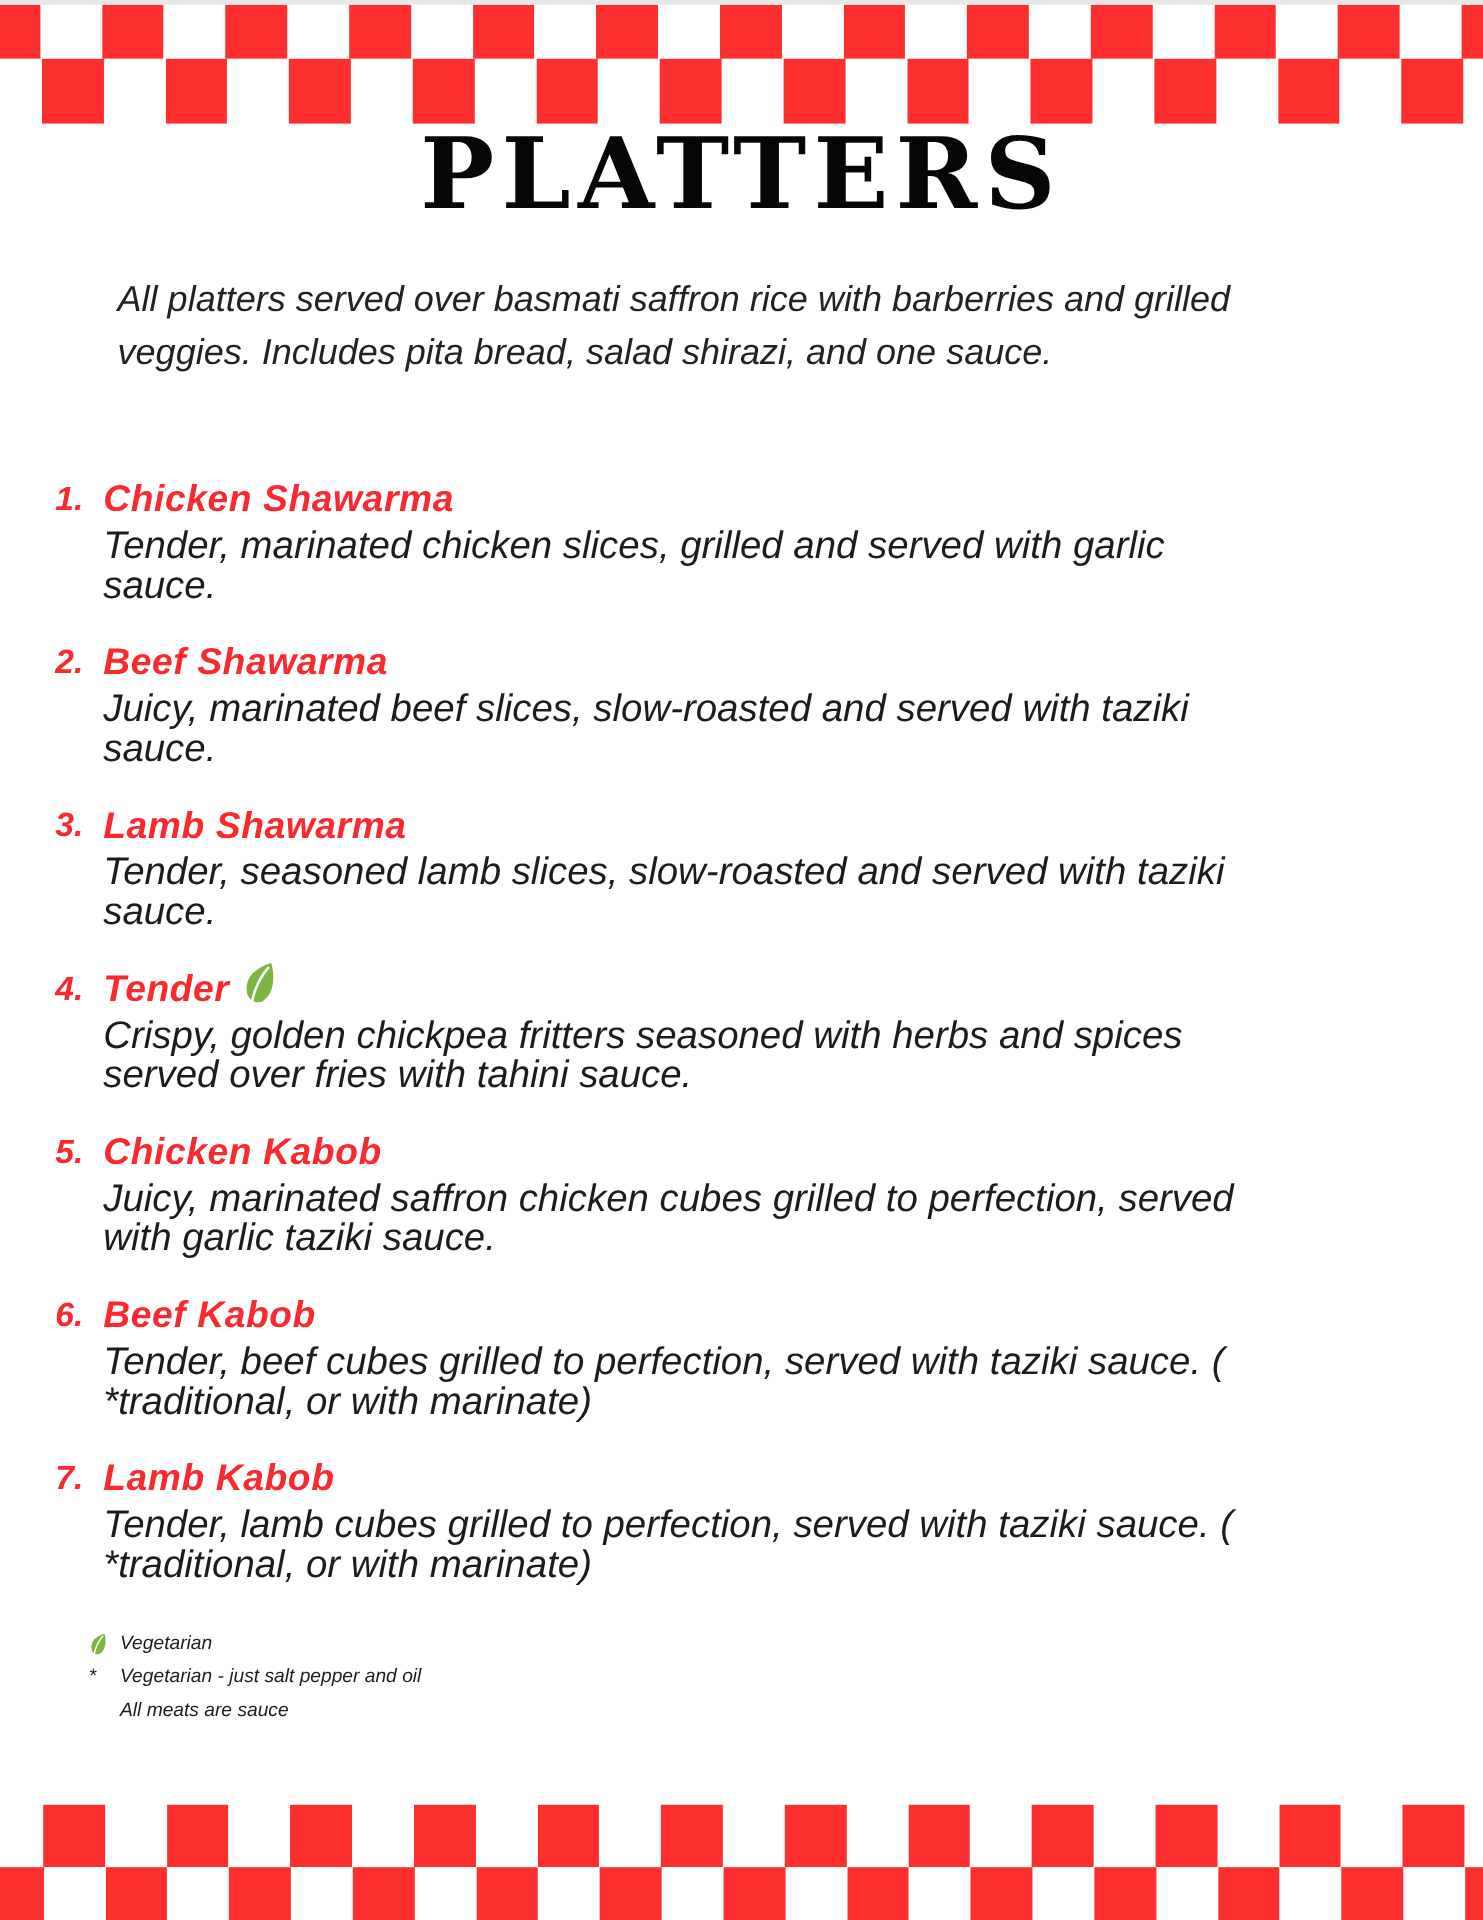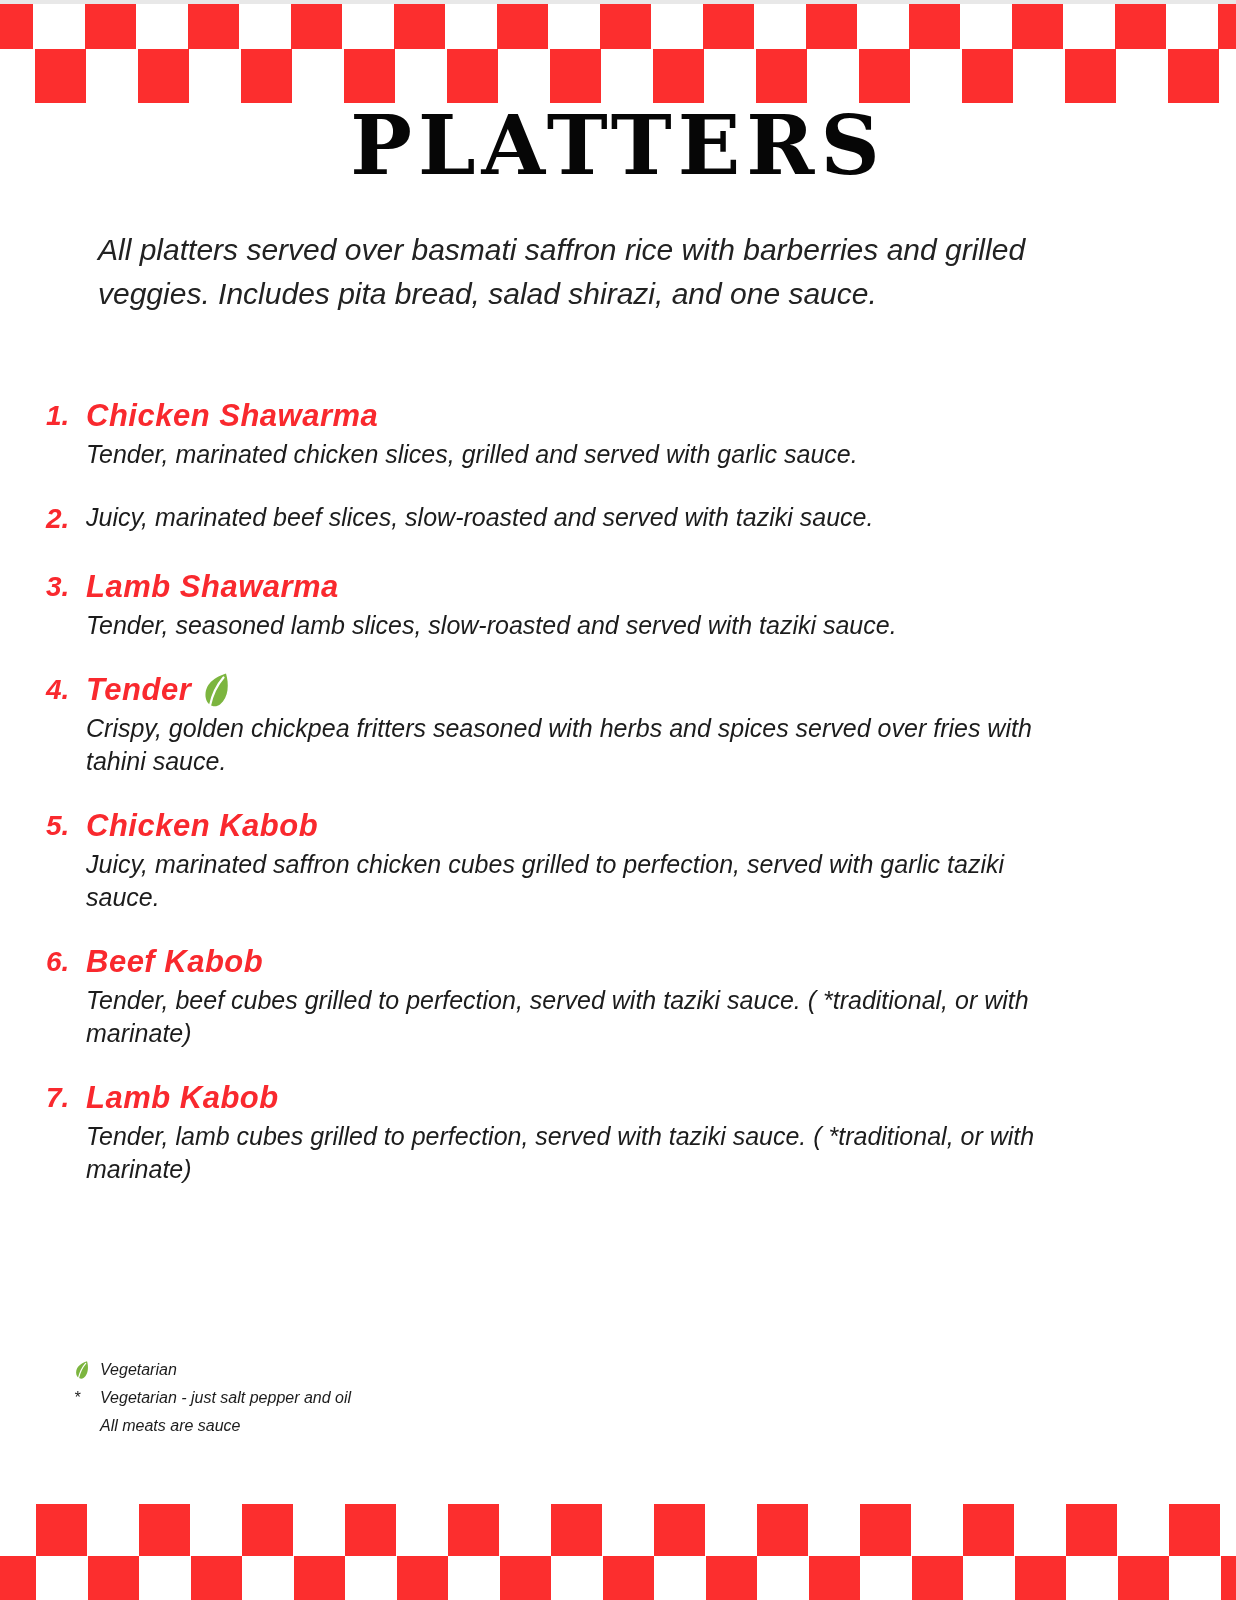--- a/index.html
+++ b/index.html
@@ -58,31 +58,31 @@
   
   .menu{position:absolute;top:392px;left:46px;width:1030px;}
   .item{display:flex;margin-bottom:28px;}
   .item-number{
     flex:0 0 40px;
     font-weight:bold;font-style:italic;
     font-size:28px;line-height:40px;
     color:var(--accent-red);
   }
   .item-content{flex:1;}
-  .item-title-row{display:flex;align-items:flex-end;gap:10px;}
+  .item-title-row{display:flex;align-items:center;gap:10px;}
   .item-name{
     font-weight:bold;font-style:italic;
     font-size:31px;line-height:40px;
     color:var(--accent-red);
     letter-spacing:.5px;
   }
   .item-desc{
     margin-top:2px;
     font-style:italic;
-    font-size:25px;line-height:33px;
+    font-size:32px;line-height:33px;
     color:var(--text-color);
     max-width:955px;
   }
   .leaf-big{width:33px;height:38px;margin-top:-8px;}
 
   
   .legend{
     position:absolute;top:1352px;left:74px;
     font-style:italic;font-size:16px;line-height:28px;
     color:var(--text-color);
@@ -117,20 +117,23 @@
         <div class="item-title-row">
           <h2 class="item-name">Chicken Shawarma</h2>
         </div>
         <p class="item-desc">Tender, marinated chicken slices, grilled and served with garlic sauce.</p>
       </div>
     </div>
 
     <div class="item">
       <span class="item-number">2.</span>
       <div class="item-content">
+        <div class="item-title-row">
+          <h2 class="item-name">Beef Shawarma</h2>
+        </div>
         <p class="item-desc">Juicy, marinated beef slices, slow-roasted and served with  taziki sauce.</p>
       </div>
     </div>
 
     <div class="item">
       <span class="item-number">3.</span>
       <div class="item-content">
         <div class="item-title-row">
           <h2 class="item-name">Lamb Shawarma</h2>
         </div>

